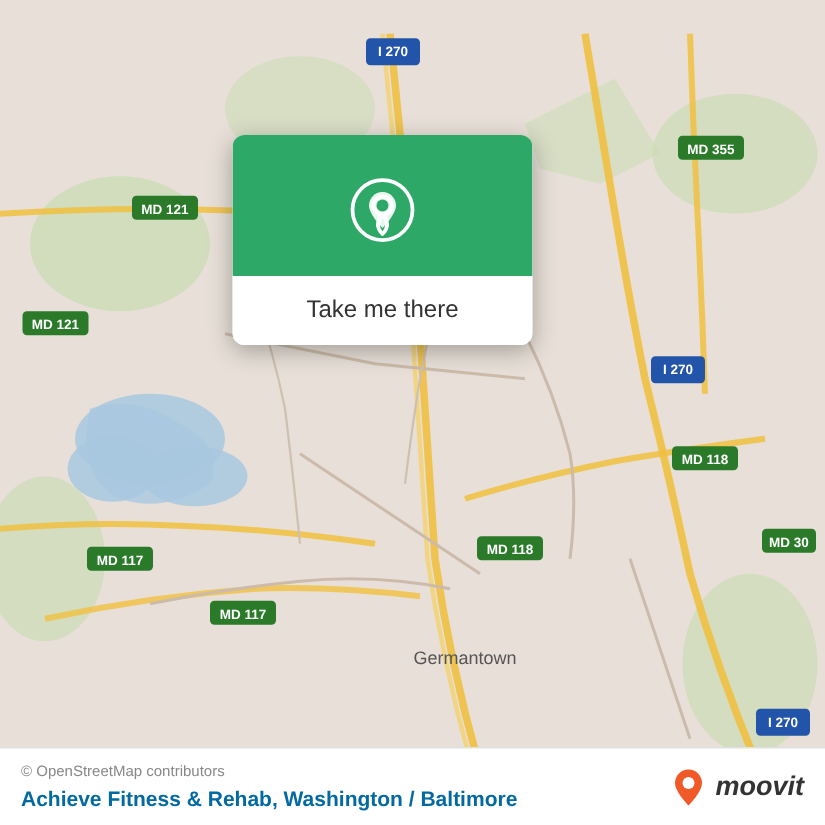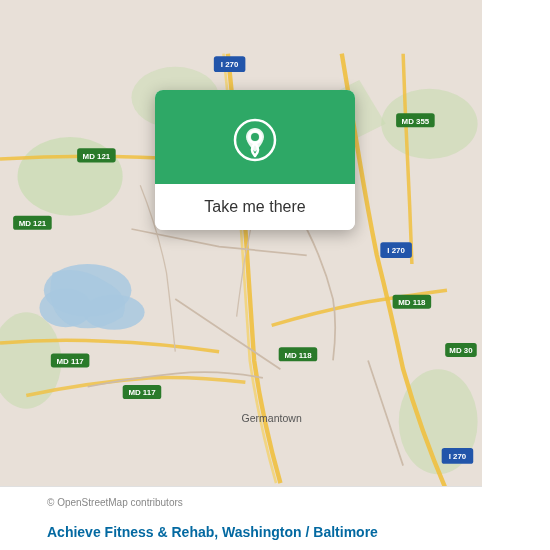--- a/index.html
+++ b/index.html
@@ -6,21 +6,21 @@
 
     body {
       width: 550px;
       height: 550px;
       overflow: hidden;
       font-family: Arial, sans-serif;
       position: relative;
     }
 
     #map-container {
-      width: 482px;
+      width: 550px;
       height: 550px;
       position: relative;
       background-color: #e8e0d8;
       overflow: hidden;
     }
 
     
     #map-svg {
       position: absolute;
       top: 0; left: 0;
@@ -92,22 +92,21 @@
       display: flex;
       align-items: center;
       justify-content: space-between;
       border-top: 1px solid #e0e0e0;
       z-index: 10;
     }
 
     #bottom-left {
       display: flex;
       flex-direction: column;
-      gap: 16px;
-      margin-left: 33px;
+      gap: 4px;
     }
 
     #copyright-text {
       font-size: 10px;
       color: #888;
     }
 
     #location-name {
       font-size: 14px;
       font-weight: 600;
@@ -233,15 +232,16 @@
     <div id="bottom-left">
       <span id="copyright-text">© OpenStreetMap contributors</span>
       <span id="location-name">Achieve Fitness &amp; Rehab, Washington / Baltimore</span>
     </div>
     <div id="moovit-logo">
 
       <svg id="moovit-icon" viewBox="0 0 28 28" xmlns="http://www.w3.org/2000/svg">
         <path d="M14,2 C9,2 5,6 5,11 C5,17 14,26 14,26 C14,26 23,17 23,11 C23,6 19,2 14,2Z" fill="#f05a28"></path>
         <circle cx="14" cy="11" r="4" fill="white"></circle>
       </svg>
+      <span id="moovit-text">moovit</span>
     </div>
   </div>
 </div>
 
 </body></html>

